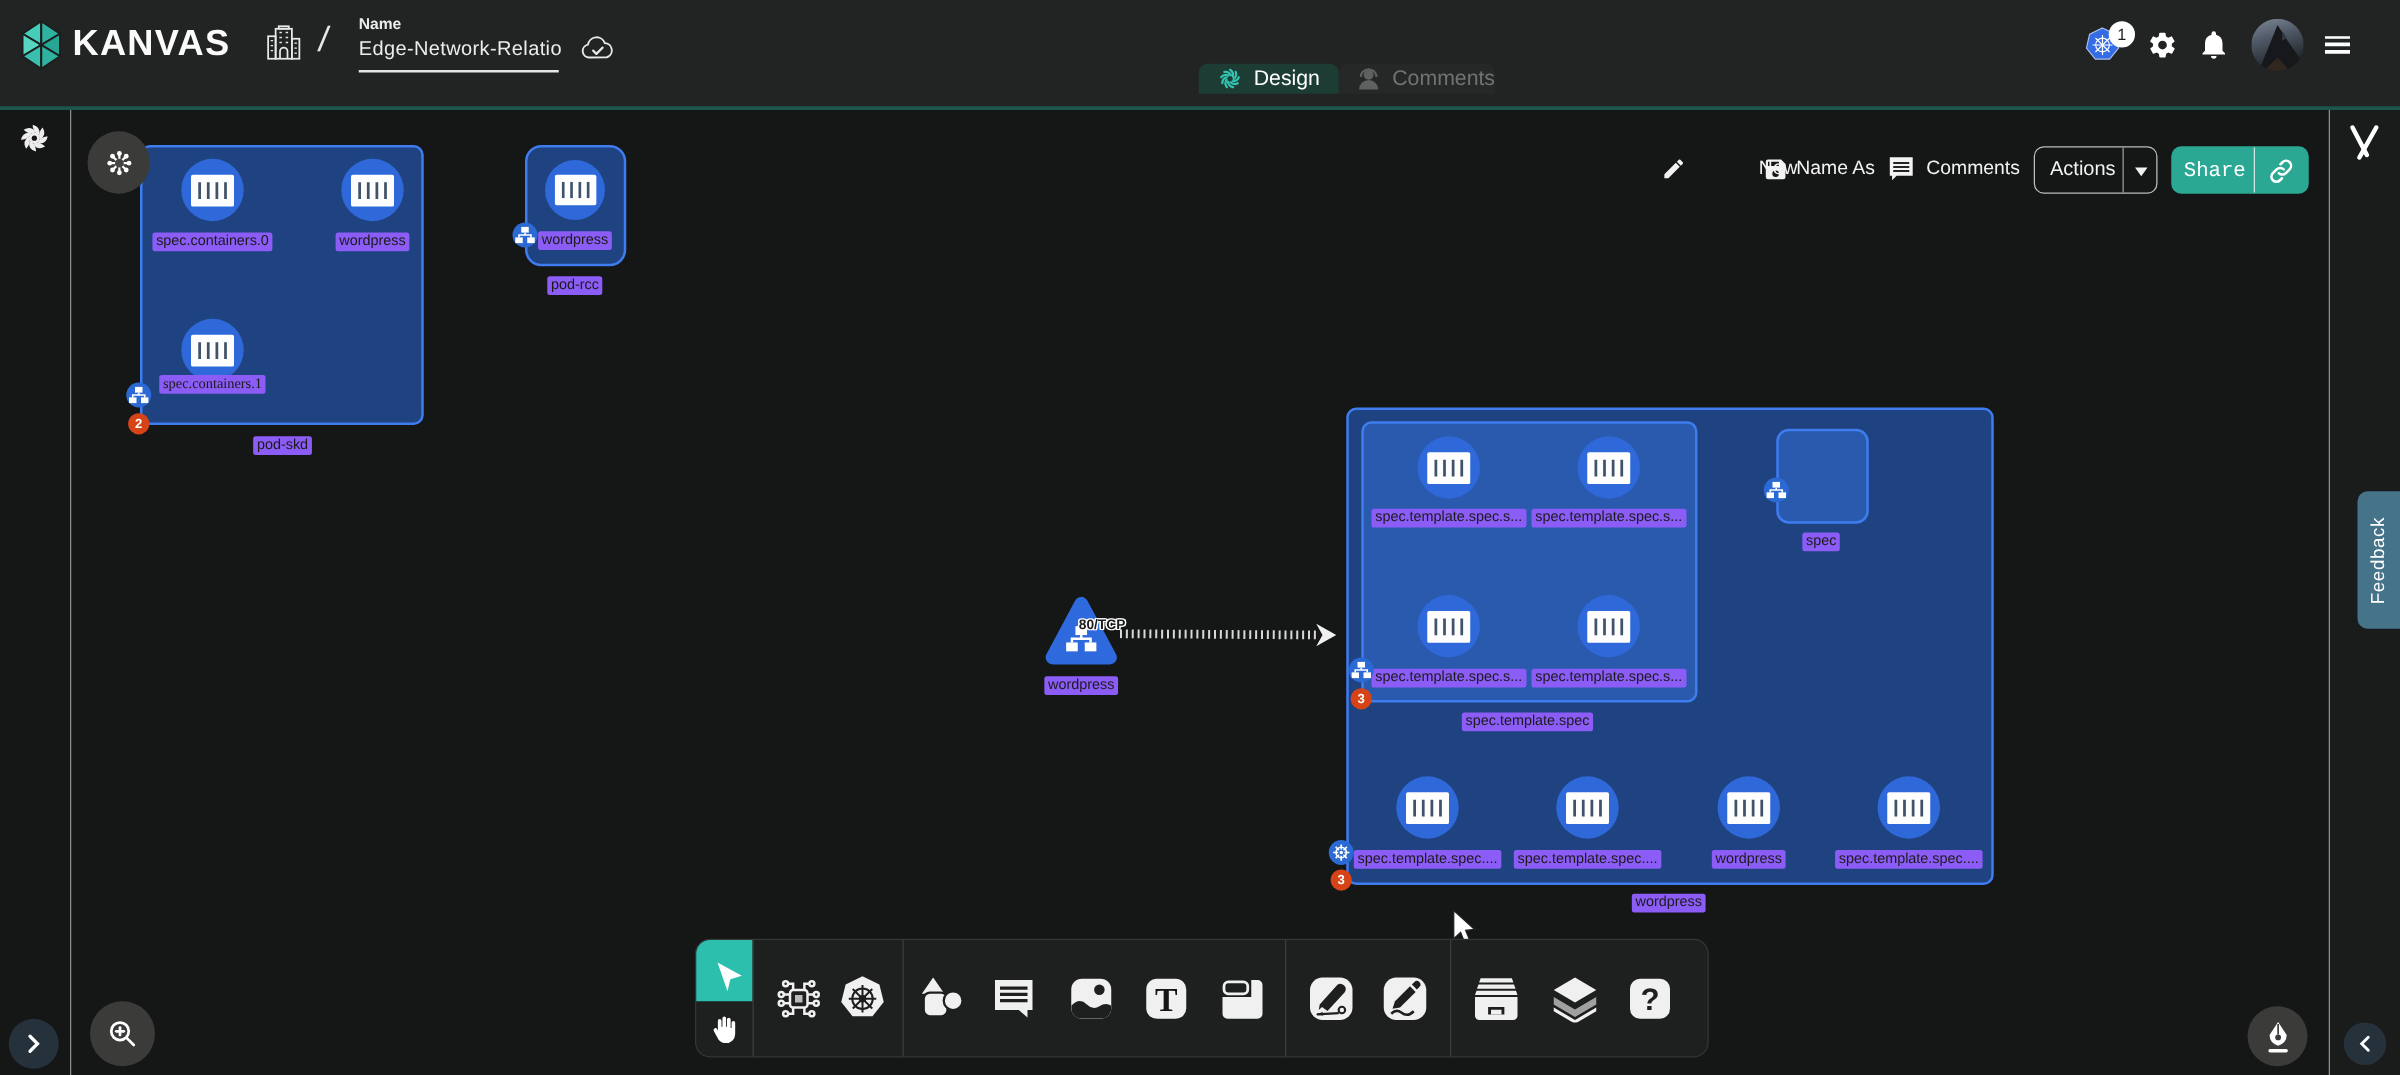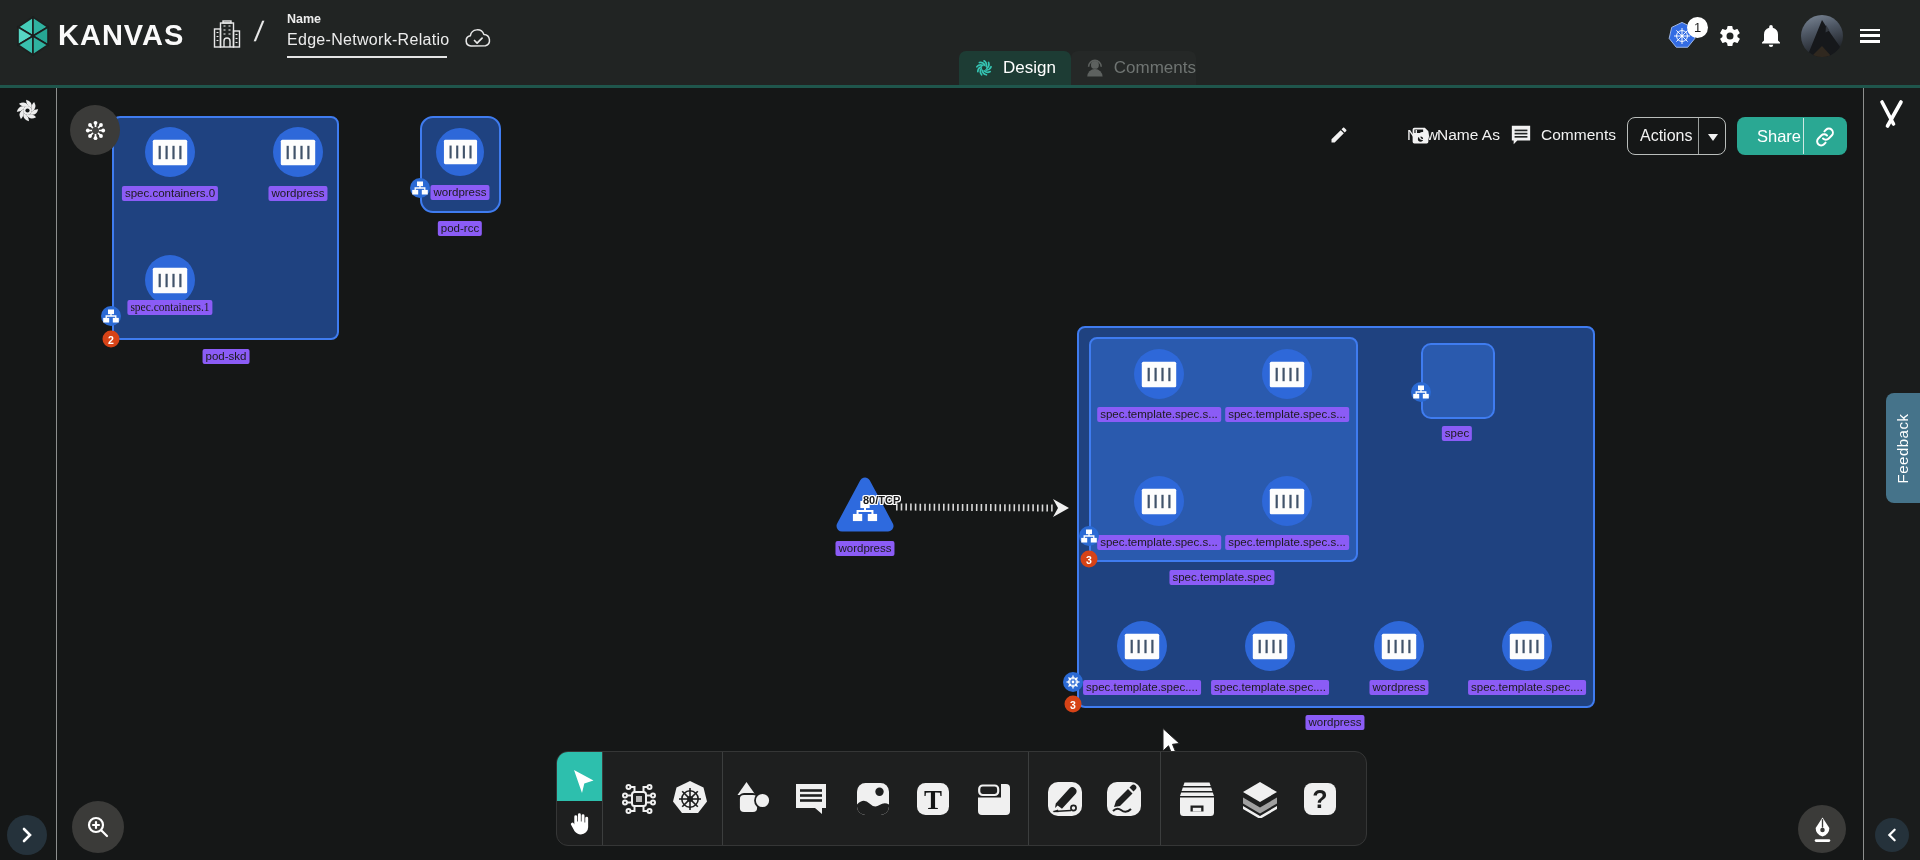--- a/index.html
+++ b/index.html
@@ -10,21 +10,21 @@
 #tealline{position:absolute;left:0;top:85px;width:1920px;height:3px;background:#1f564c;}
 #logo{position:absolute;left:16px;top:16px;width:34px;height:40px;}
 #brand{position:absolute;left:58px;top:19px;font-size:29px;font-weight:bold;color:#fafafa;letter-spacing:1px;}
 #bldg{position:absolute;left:212px;top:20px;}
 #slash{position:absolute;left:255px;top:16px;font-size:28px;color:#e8e8e8;font-weight:300;transform:skewX(-8deg);}
 #namelbl{position:absolute;left:287px;top:12px;font-size:12.5px;font-weight:bold;color:#ececec;}
 #nameval{position:absolute;left:287px;top:31px;font-size:16px;font-weight:400;color:#ececec;letter-spacing:0.3px;}
 #nameul{position:absolute;left:287px;top:56px;width:160px;height:2px;background:#e5e5e5;}
 #cloud{position:absolute;left:464px;top:27px;}
 
-.tab{position:absolute;top:51px;height:34px;border-radius:7px 7px 0 0;display:flex;align-items:center;text-align:center;}
+.tab{position:absolute;top:51px;height:24px;border-radius:7px 7px 0 0;display:flex;align-items:center;text-align:center;}
 #tabDesign{left:959px;width:112px;background:#1d3c34;}
 #tabOperate{left:1071px;width:125px;background:#252827;}
 #tabDesign span{color:#fff;font-size:17px;margin-left:9px;}
 #tabOperate span{color:#6f7472;font-size:17px;margin-left:9px;}
 
 #vline-l{position:absolute;left:56px;top:88px;width:1px;height:772px;background:#8d8f8e;}
 #vline-r{position:absolute;left:1863px;top:88px;width:1px;height:772px;background:#8d8f8e;}
 .act{position:absolute;top:120px;display:flex;align-items:center;height:30px;}
 #btnActions{position:absolute;left:1627px;top:117px;width:99px;height:38px;border:1px solid #b9bdbb;border-radius:8px;color:#f2f2f2;font-size:16px;display:flex;align-items:center;}
 #btnShare{position:absolute;left:1737px;top:117px;width:110px;height:38px;background:#2aa893;border-radius:8px;color:#fff;display:flex;align-items:center;}
@@ -186,21 +186,21 @@
   </div>
 <div class="act" style="left:1541px;font-size:15.5px;color:#f2f2f2;">Comments</div>
 <div id="btnActions">
     <span style="margin-left:12px;">Actions</span>
   <div style="position:absolute;left:70px;top:0;width:1px;height:36px;background:#9a9e9c;"></div>
   <svg style="position:absolute;left:78px;top:14px;" width="14" height="10" viewBox="0 0 14 10">
       <polygon points="2,2 12,2 7,9" fill="#f2f2f2"></polygon>
     </svg>
 </div>
 <div id="btnShare">
-    <span style="margin-left:20px;font-size:16.5px;">Share</span>
+    <span style="margin-left:10px;font-size:16.5px;font-family:Liberation Mono, monospace;">Share</span>
   <div style="position:absolute;left:66px;top:1px;width:1px;height:36px;background:#cfe8e2;"></div>
   <svg style="position:absolute;left:76px;top:8px;" width="24" height="24" viewBox="0 0 24 24" fill="none" stroke="#fff" stroke-width="2" stroke-linecap="round">
     <path d="M10 13.5 a4 4 0 0 0 5.7 0 l3-3 a4 4 0 0 0-5.7-5.7 l-1.6 1.6"></path>
     <path d="M14 10.5 a4 4 0 0 0-5.7 0 l-3 3 a4 4 0 0 0 5.7 5.7 l1.6-1.6"></path>
   </svg>
 </div>
 
 <svg class="abs" style="left:1876px;top:98px;" width="30" height="32" viewBox="0 0 30 32">
   <g stroke="#fff" stroke-width="3.6" stroke-linecap="round" fill="none">
     <path d="M6 4 L17.5 26"></path>

